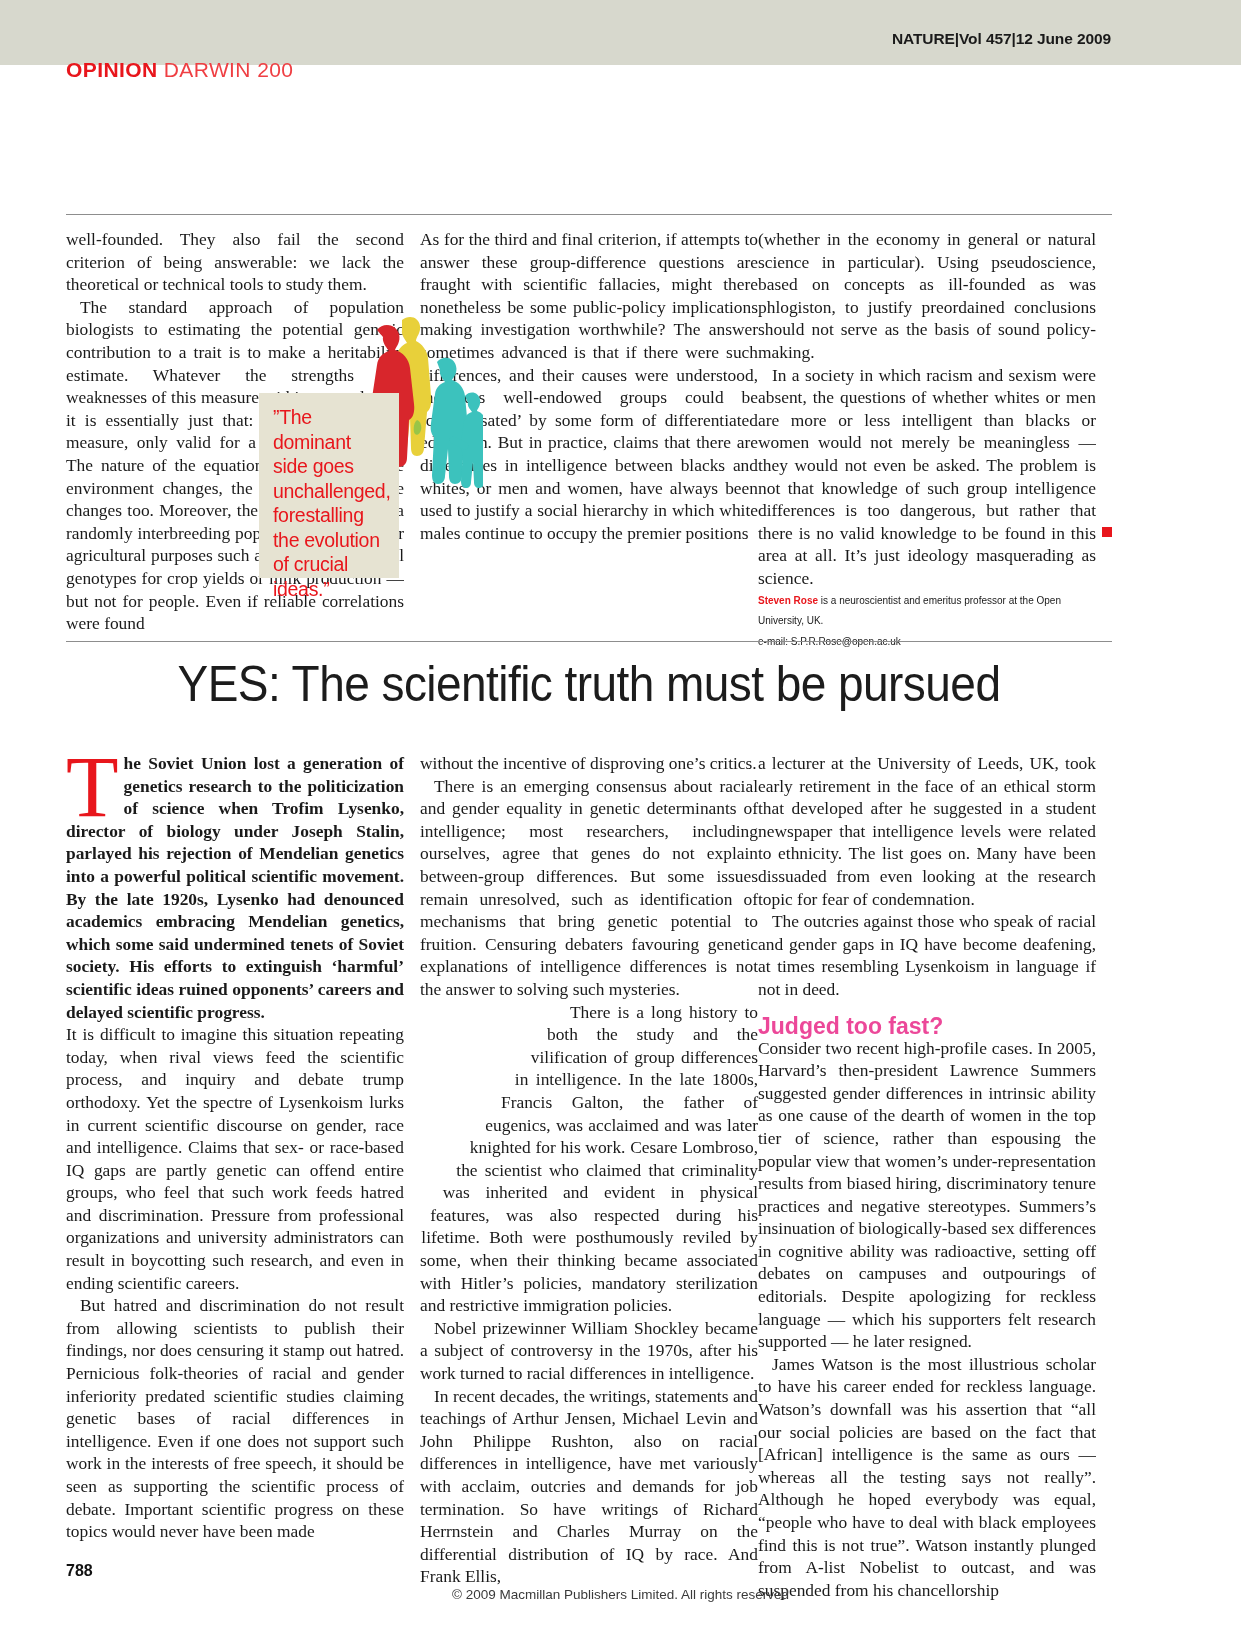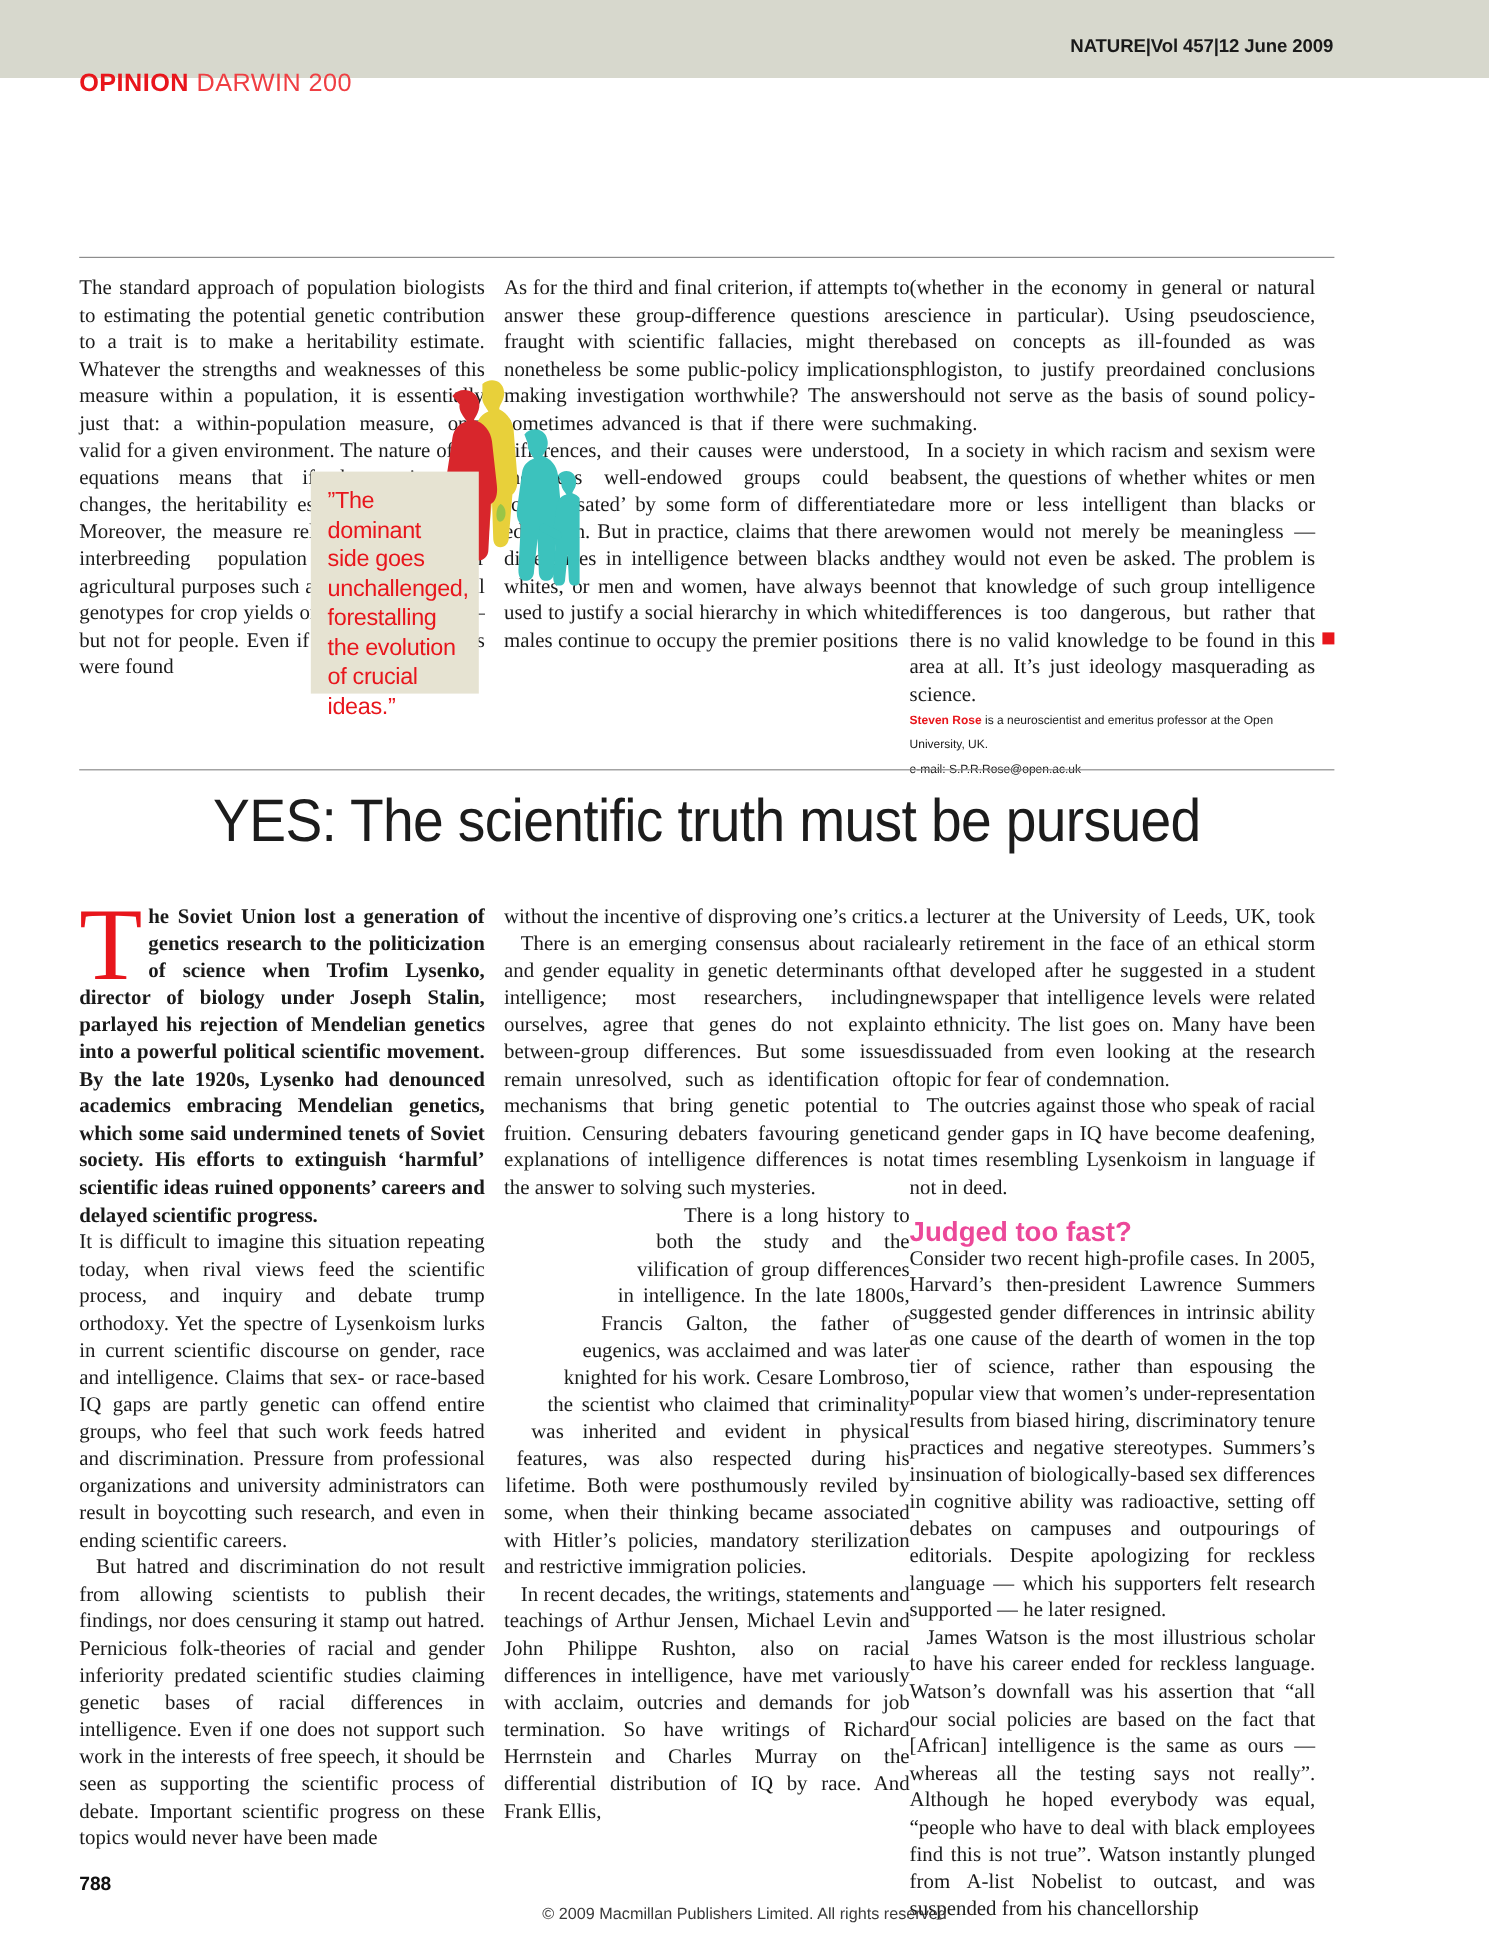--- a/index.html
+++ b/index.html
@@ -240,20 +240,21 @@
     <span class="opinion">OPINION</span><span>&nbsp;</span><span class="darwin">DARWIN 200</span>
   </div>
   <div class="header-right">NATURE|Vol 457|12 June 2009</div>
 </div>
 
 <div class="rule-top"></div>
 
 <div class="art1">
 
   <div class="col col-1">
+    <p class="body">well-founded. They also fail the second criterion of being answerable: we lack the theoretical or technical tools to study them.</p>
     <p class="body">The standard approach of population biologists to estimating the potential genetic contribution to a trait is to make a heritability estimate. Whatever the strengths and weaknesses of this measure within a population, it is essentially just that: a within-population measure, only valid for a given environment. The nature of the equations means that if the environment changes, the heritability estimate changes too. Moreover, the measure relates to a randomly interbreeding population — useful for agricultural purposes such as estimating optimal genotypes for crop yields or milk production — but not for people. Even if reliable correlations were found</p>
   </div>
 
   <div class="col col-2">
     <p class="body">As for the third and final criterion, if attempts to answer these group-difference questions are fraught with scientific fallacies, might there nonetheless be some public-policy implications making investigation worthwhile? The answer sometimes advanced is that if there were such differences, and their causes were understood, the less well-endowed groups could be ‘compensated’ by some form of differentiated education. But in practice, claims that there are differences in intelligence between blacks and whites, or men and women, have always been used to justify a social hierarchy in which white males continue to occupy the premier positions</p>
   </div>
 
   <div class="col col-3">
     <p class="body">(whether in the economy in general or natural science in particular). Using pseudoscience, based on concepts as ill-founded as was phlogiston, to justify preordained conclusions should not serve as the basis of sound policy-making.</p>
     <p class="body">In a society in which racism and sexism were absent, the questions of whether whites or men are more or less intelligent than blacks or women would not merely be meaningless — they would not even be asked. The problem is not that knowledge of such group intelligence differences is too dangerous, but rather that there is no valid knowledge to be found in this area at all. It’s just ideology masquerading as science.</p>
@@ -280,20 +281,21 @@
     <p class="body">It is difficult to imagine this situation repeating today, when rival views feed the scientific process, and inquiry and debate trump orthodoxy. Yet the spectre of Lysenkoism lurks in current scientific discourse on gender, race and intelligence. Claims that sex- or race-based IQ gaps are partly genetic can offend entire groups, who feel that such work feeds hatred and discrimination. Pressure from professional organizations and university administrators can result in boycotting such research, and even in ending scientific careers.</p>
     <p class="body">But hatred and discrimination do not result from allowing scientists to publish their findings, nor does censuring it stamp out hatred. Pernicious folk-theories of racial and gender inferiority predated scientific studies claiming genetic bases of racial differences in intelligence. Even if one does not support such work in the interests of free speech, it should be seen as supporting the scientific process of debate. Important scientific progress on these topics would never have been made</p>
   </div>
 
   <div class="col col-2">
     <p class="body">without the incentive of disproving one’s critics.</p>
     <p class="body">There is an emerging consensus about racial and gender equality in genetic determinants of intelligence; most researchers, including ourselves, agree that genes do not explain between-group differences. But some issues remain unresolved, such as identification of mechanisms that bring genetic potential to fruition. Censuring debaters favouring genetic explanations of intelligence differences is not the answer to solving such mysteries.</p>
     <div class="shape-left" id="wrapshape" style="float: left; clear: left; width: 0px; height: 0px;"></div>
       <div style="float: left; width: 150px; height: 230px; margin: 0px 10px 0px 0px; shape-outside: polygon(0px 0px, 150px 0px, 130px 18px, 118px 36px, 104px 54px, 92px 72px, 80px 92px, 66px 112px, 52px 132px, 40px 152px, 28px 172px, 16px 192px, 6px 212px, 0px 230px);"></div>
     <p class="body">There is a long history to both the study and the vilification of group differences in intelligence. In the late 1800s, Francis Galton, the father of eugenics, was acclaimed and was later knighted for his work. Cesare Lombroso, the scientist who claimed that criminality was inherited and evident in physical features, was also respected during his lifetime. Both were posthumously reviled by some, when their thinking became associated with Hitler’s policies, mandatory sterilization and restrictive immigration policies.</p>
+    <p class="body">Nobel prizewinner William Shockley became a subject of controversy in the 1970s, after his work turned to racial differences in intelligence.</p>
     <p class="body">In recent decades, the writings, statements and teachings of Arthur Jensen, Michael Levin and John Philippe Rushton, also on racial differences in intelligence, have met variously with acclaim, outcries and demands for job termination. So have writings of Richard Herrnstein and Charles Murray on the differential distribution of IQ by race. And Frank Ellis,</p>
   </div>
 
   <div class="col col-3">
     <p class="body">a lecturer at the University of Leeds, UK, took early retirement in the face of an ethical storm that developed after he suggested in a student newspaper that intelligence levels were related to ethnicity. The list goes on. Many have been dissuaded from even looking at the research topic for fear of condemnation.</p>
     <p class="body">The outcries against those who speak of racial and gender gaps in IQ have become deafening, at times resembling Lysenkoism in language if not in deed.</p>
     <h2 class="subhead">Judged too fast?</h2>
     <p class="body">Consider two recent high-profile cases. In 2005, Harvard’s then-president Lawrence Summers suggested gender differences in intrinsic ability as one cause of the dearth of women in the top tier of science, rather than espousing the popular view that women’s under-representation results from biased hiring, discriminatory tenure practices and negative stereotypes. Summers’s insinuation of biologically-based sex differences in cognitive ability was radioactive, setting off debates on campuses and outpourings of editorials. Despite apologizing for reckless language — which his supporters felt research supported — he later resigned.</p>
     <p class="body">James Watson is the most illustrious scholar to have his career ended for reckless language. Watson’s downfall was his assertion that “all our social policies are based on the fact that [African] intelligence is the same as ours — whereas all the testing says not really”. Although he hoped everybody was equal, “people who have to deal with black employees find this is not true”. Watson instantly plunged from A-list Nobelist to outcast, and was suspended from his chancellorship</p>
   </div>

